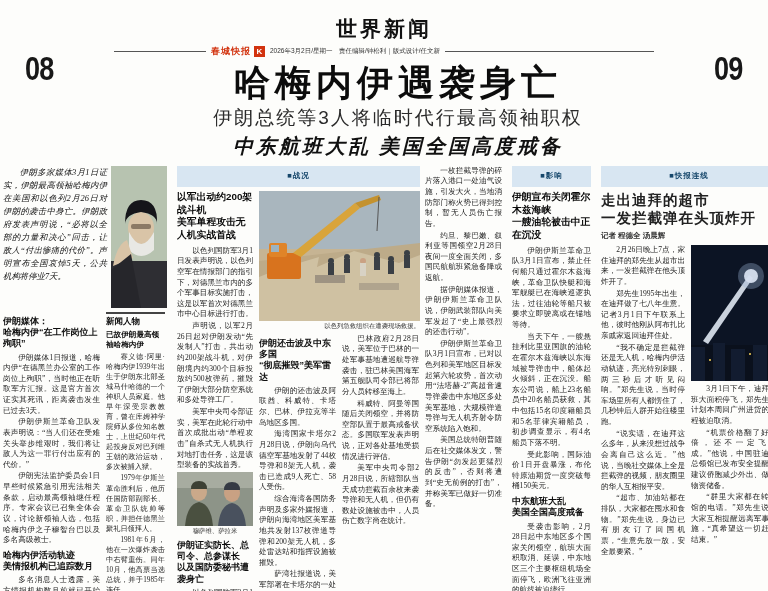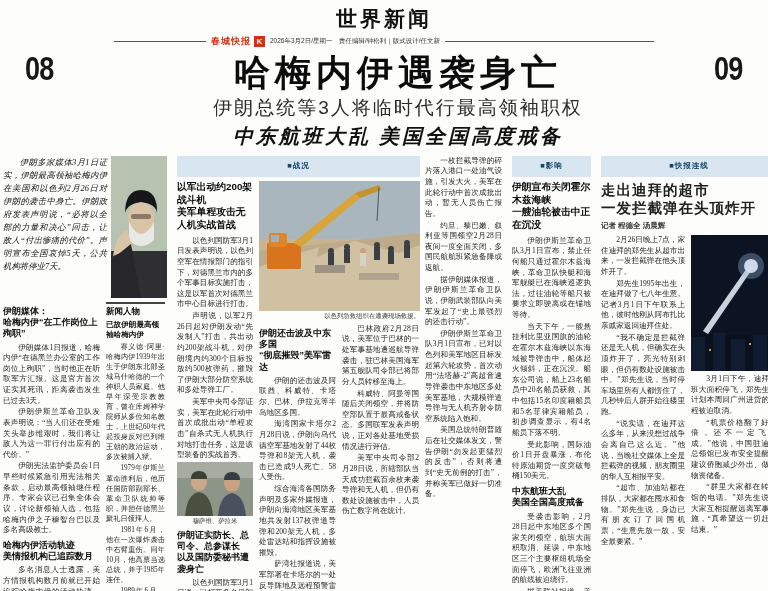--- a/index.html
+++ b/index.html
@@ -3,21 +3,21 @@
 <meta charset="utf-8">
 <style>
   * { margin:0; padding:0; box-sizing:border-box; }
   html,body { width:768px; height:591px; background:#fdfdfb; overflow:hidden;
     font-family:"Liberation Serif","DejaVu Serif",serif; color:#1c1c1c; }
 
   
   .pageno { position:absolute; top:50px; font-family:"Liberation Sans","DejaVu Sans",sans-serif;
     font-weight:900; font-size:33px; color:#181818; letter-spacing:-1px; transform:scaleX(.82); }
   .pageno.left { left:22px; } .pageno.right { right:22px; }
-  .masthead-row { padding-top:5px; text-align:center; }
+  .masthead-row { padding-top:15px; text-align:center; }
   .section-title { font-family:"Liberation Sans","DejaVu Sans",sans-serif; font-weight:700;
     font-size:21px; letter-spacing:3px; color:#111; }
   .rule-row { width:540px; margin:2px auto 0; display:flex; align-items:center; gap:5px; }
   .rule-row .line { height:1px; background:#555; }
   .rule-row .line.l { width:92px; } .rule-row .line.r { flex:1; }
   .brand { display:flex; align-items:center; gap:3px; }
   .brand-name { font-family:"Liberation Sans","DejaVu Sans",sans-serif; font-weight:900;
     font-size:9px; color:#d2330f; letter-spacing:1px; }
   .brand-logo { width:11px; height:11px; background:#d2330f; color:#fff; font-size:8px;
     font-weight:900; display:flex; align-items:center; justify-content:center;
@@ -246,21 +246,21 @@
               </div>
           </div>
         </div>
 
       </div>
     </div>
   </div>
 
   <div class="col6 col">
     <div>
-        <p class="para">一枚拦截导弹的碎片落入港口一处油气设施，引发大火，美军在此轮行动中首次成批出动，暂无人员伤亡报告。</p>
+        <p class="para">一枚拦截导弹的碎片落入港口一处油气设施，引发大火，当地消防部门称火势已得到控制，暂无人员伤亡报告。</p>
         <p class="para">约旦、黎巴嫩、叙利亚等国领空2月28日夜间一度全面关闭，多国民航航班紧急备降或返航。</p>
       </div>
     <div>
         <p class="para">据伊朗媒体报道，伊朗伊斯兰革命卫队说，伊朗武装部队向美军发起了“史上最强烈的还击行动”。</p>
         <p class="para">伊朗伊斯兰革命卫队3月1日宣布，已对以色列和美军地区目标发起第六轮攻势，首次动用“法塔赫-2”高超音速导弹袭击中东地区多处美军基地，大规模弹道导弹与无人机齐射令防空系统陷入饱和。</p>
         <p class="para">美国总统特朗普随后在社交媒体发文，警告伊朗“勿发起更猛烈的反击”，否则将遭到“史无前例的打击”，并称美军已做好一切准备。</p>
       </div>
   </div>
 
   <div class="vdiv"></div>
@@ -293,21 +293,21 @@
     <div class="connect-head">
       <div>走出迪拜的超市</div>
       <div>一发拦截弹在头顶炸开</div>
     </div>
     <div class="byline">记者 程德全 汤晨辉</div>
     <div class="eCols">
       <div class="col8 col">
         <div>
             <p class="para">2月26日晚上7点，家住迪拜的郑先生从超市出来，一发拦截弹在他头顶炸开了。</p>
             <p class="para">郑先生1995年出生，在迪拜做了七八年生意。记者3月1日下午联系上他，彼时他刚从阿布扎比亲戚家返回迪拜住处。</p>
-            <p class="para">“我不确定是拦截弹还是无人机，但确实在头顶炸开了，亮光特别刺眼，但仍有数处设施被击中。”郑先生说，当时停车场里所有人都愣住了，几秒钟后人群开始往楼里跑。</p>
+            <p class="para">“我不确定是拦截弹还是无人机，哈梅内伊活动轨迹，亮光特别刺眼，两三秒后才听见闷响。”郑先生说，当时停车场里所有人都愣住了，几秒钟后人群开始往楼里跑。</p>
             <p class="para">“说实话，在迪拜这么多年，从来没想过战争会离自己这么近。”他说，当晚社交媒体上全是拦截弹的视频，朋友圈里的华人互相报平安。</p>
             <p class="para">“超市、加油站都在排队，大家都在囤水和食物。”郑先生说，身边已有朋友订了回国机票，“生意先放一放，安全最要紧。”</p>
           </div>
       </div>
       <div class="col9 col">
         <svg class="photo" viewBox="0 0 86 136" preserveAspectRatio="none" style="height:136px; margin-bottom:3px">
           <rect width="86" height="136" fill="#0c1424"></rect>
           <rect y="100" width="86" height="36" fill="#0a101c"></rect>
           <path d="M12 96 L58 30 L62 33 L17 99 Z" fill="#dfe7f2" opacity=".9"></path>
           <circle cx="60" cy="31" r="7" fill="#f4f7fc" opacity=".95"></circle>

